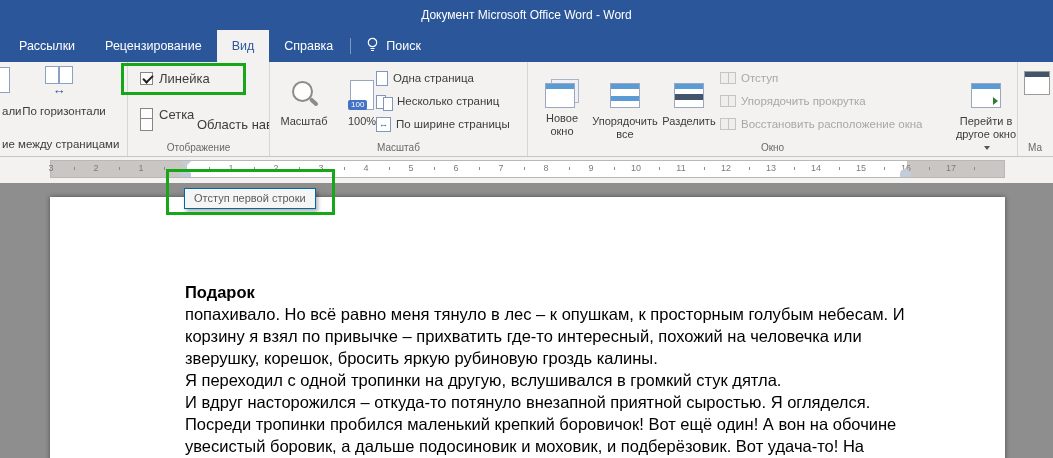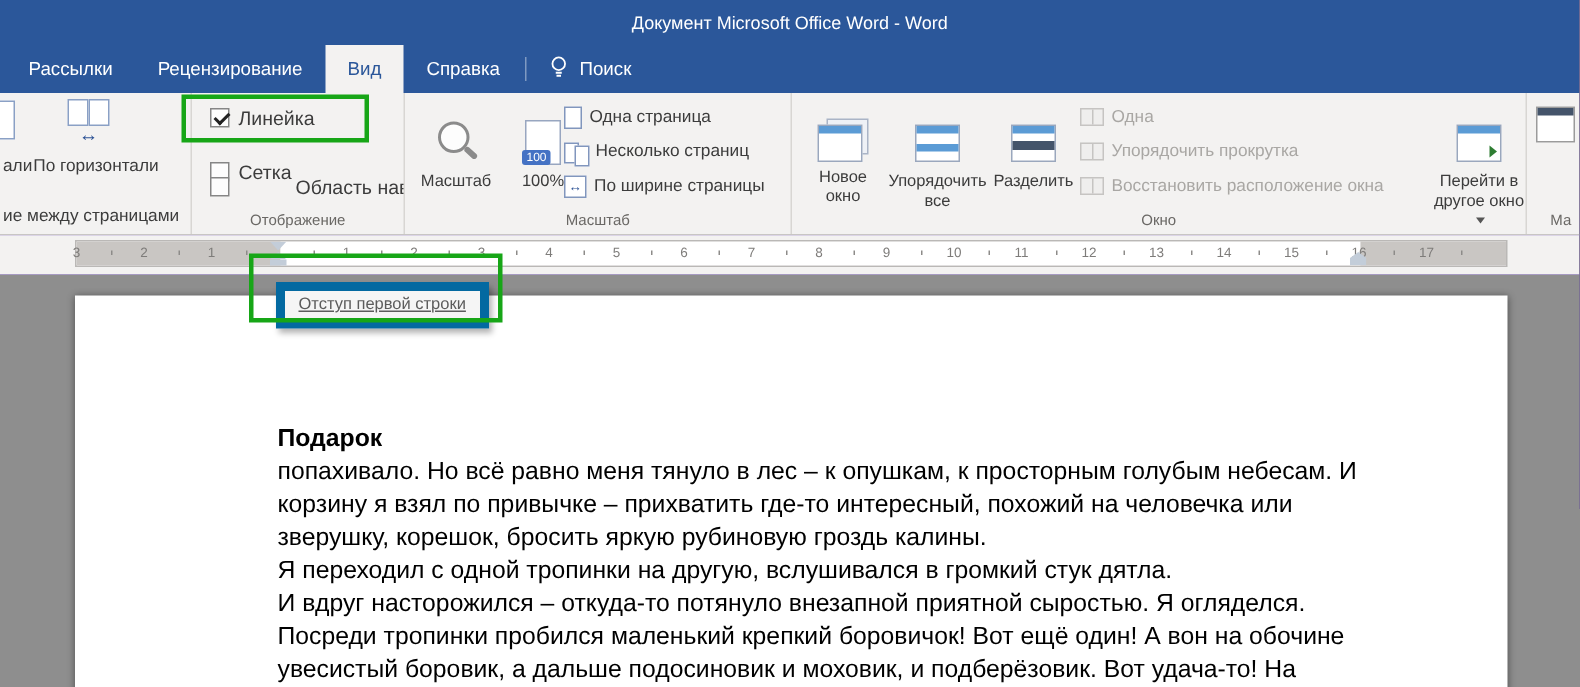--- a/index.html
+++ b/index.html
@@ -112,23 +112,23 @@
 
   
   .docarea { position:absolute; top:183px; left:0; right:0; bottom:0; background:#8e8e8e; }
   .page { position:absolute; left:50px; top:14px; width:955px; height:400px; background:#fff;
           box-shadow:0 0 5px rgba(0,0,0,.45); }
   .doc-text { position:absolute; left:135px; top:84px; font-size:16.5px; line-height:22px; color:#000; }
   .doc-heading { font-weight:bold; white-space:nowrap; }
   .doc-line { white-space:nowrap; }
 
   
-  .tooltip { position:absolute; left:184px; top:188px; background:#f5f5f5; border:6px solid #0369a1;
+  .tooltip { position:absolute; left:184px; top:188px; background:#f5f5f5; border:1px solid #0369a1;
              padding:3px 9px 4px; font-size:11px; color:#5c5c5c; white-space:nowrap;
-             box-shadow:2px 3px 4px rgba(0,0,0,.3); z-index:30;text-decoration:underline; }
+             box-shadow:2px 3px 4px rgba(0,0,0,.3); z-index:30; }
   .anno { position:absolute; border:3px solid var(--annotation-green,#17a617); z-index:40; pointer-events:none; }
   .anno-1 { left:121px; top:63px; width:125px; height:32px; }
   .anno-2 { left:166px; top:169px; width:169px; height:46px; }
 </style>
 </head>
 <body>
 
 <div class="screen">
 
   <div class="titlebar">
@@ -223,21 +223,21 @@
       </div>
       <div class="bigbtn" style="left:132px; width:58px;">
         <div class="icon">
             <div class="winicon icon-split"></div>
           </div>
         <div class="bb-label">Разделить</div>
       </div>
 
       <div class="smallrow disabled" style="left:192px; top:8px;">
         <span class="icon-dis"></span>
-        <span class="slabel">Одна</span>
+        <span class="slabel">Отступ</span>
       </div>
       <div class="smallrow disabled" style="left:192px; top:31px;">
         <span class="icon-dis"></span>
         <span class="slabel">Упорядочить прокрутка</span>
       </div>
       <div class="smallrow disabled" style="left:192px; top:54px;">
         <span class="icon-dis"></span>
         <span class="slabel">Восстановить расположение окна</span>
       </div>
 
@@ -249,21 +249,21 @@
           <span>Перейти в другое окно</span><span class="caret"></span>
         </div>
       </div>
       <div class="group-label">Окно</div>
     </div>
 
     <div class="rgroup g-macros">
       <div class="icon" style="position:absolute; left:6px; top:5px;">
         <div class="icon-macros"></div>
       </div>
-      <div class="group-label" style="text-align:center; padding-left:10px;">Ма</div>
+      <div class="group-label" style="text-align:left; padding-left:10px;">Ма</div>
     </div>
   </div>
 
   <div class="ruler-strip">
     <div class="ruler-bar">
       <div class="seg seg-left"></div>
       <div class="seg seg-white"></div>
       <div class="seg seg-right"></div>
     </div>
     <div class="ruler-host">

